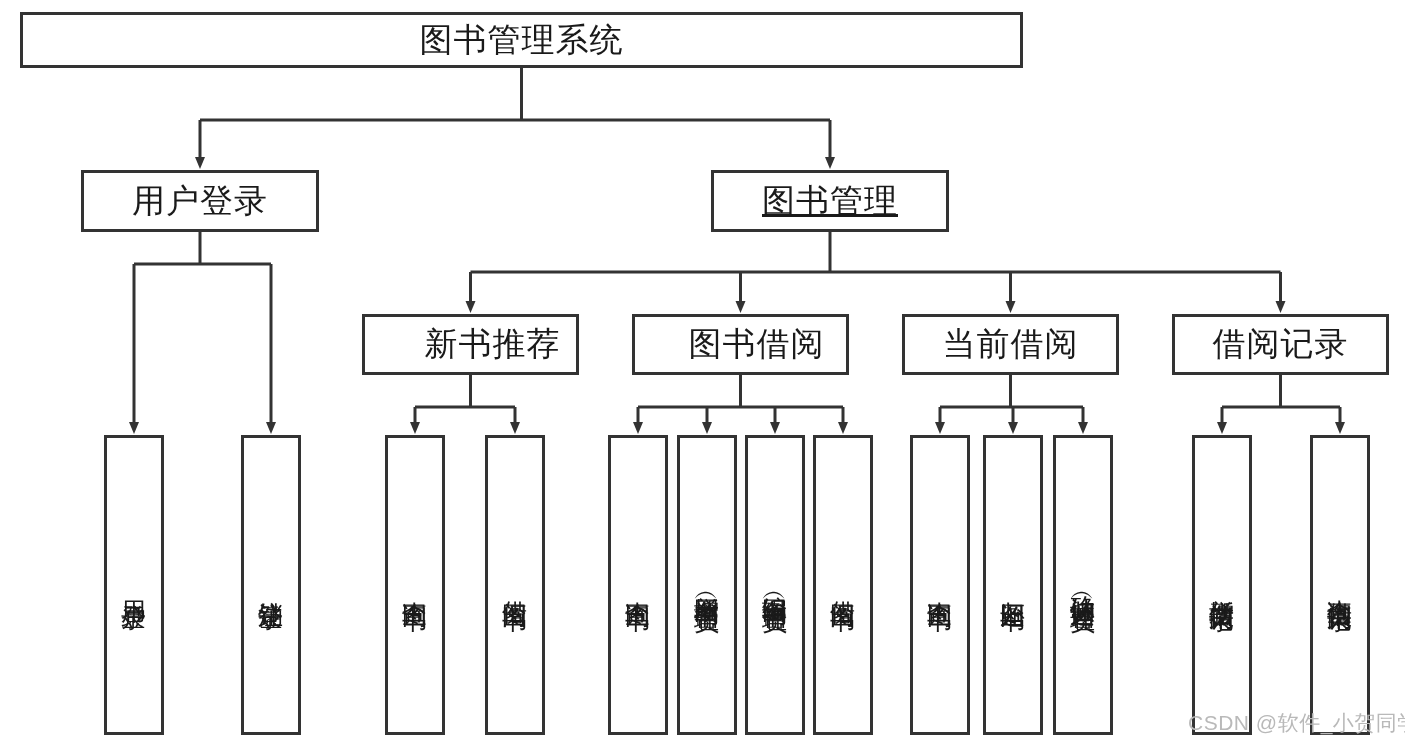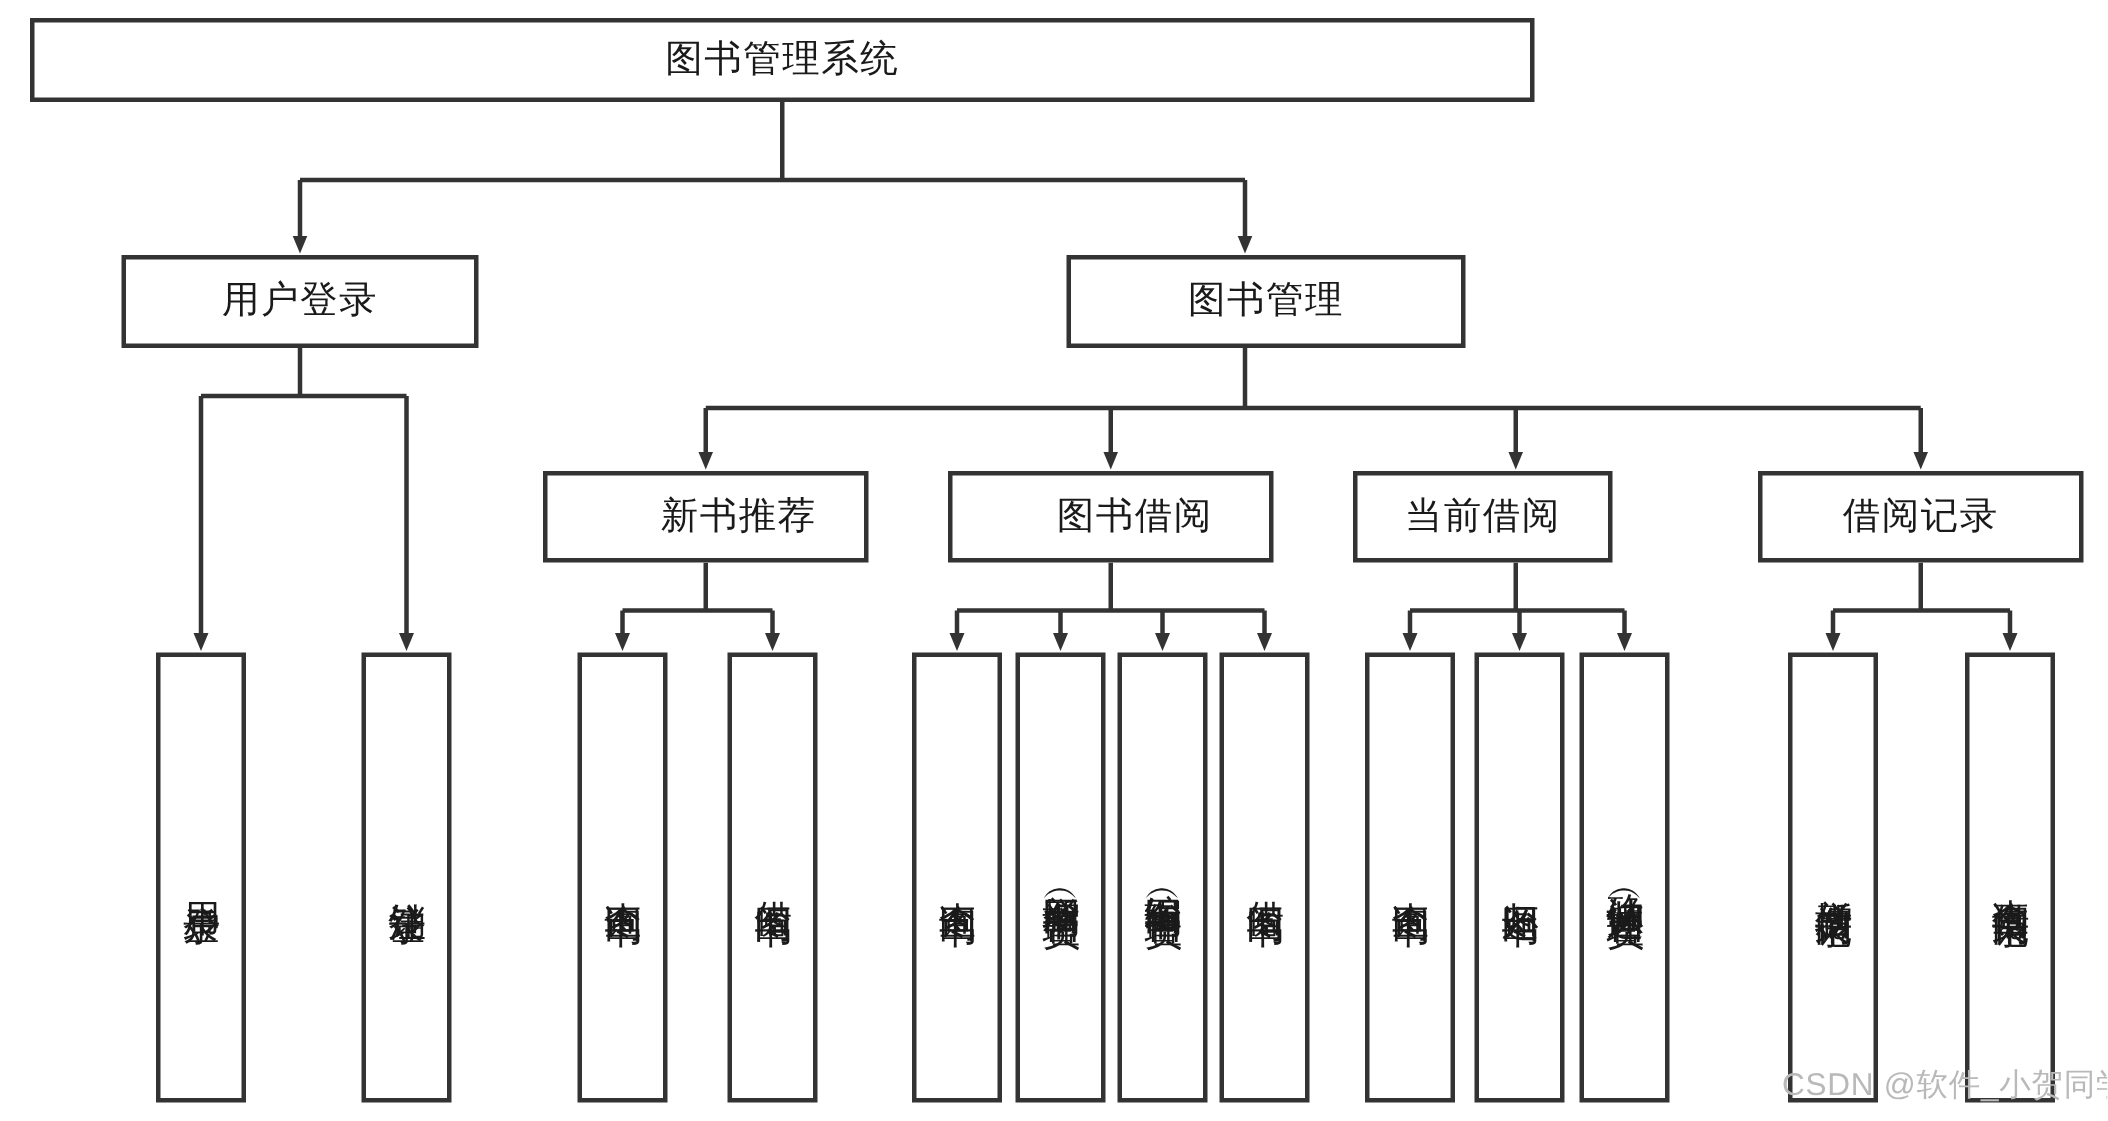--- a/index.html
+++ b/index.html
@@ -29,21 +29,21 @@
     position: absolute;
     box-sizing: border-box;
     border: 3px solid #333333;
     background: #ffffff;
     display: flex;
     align-items: center;
     justify-content: center;
     color: #1a1a1a;
   }
   .node.horizontal {
-    font-size: 25px;
+    font-size: 33px;
     letter-spacing: 1px;
     line-height: 1.1;
   }
   .node.vertical {
     writing-mode: vertical-rl;
     text-orientation: upright;
     font-size: 25px;
     line-height: 1.28;
     letter-spacing: 2px;
     padding: 6px 0;
@@ -112,30 +112,30 @@
       </g>
   </svg>
 
   <div id="node-layer">
       <div class="node horizontal" style="left: 20px; top: 12px; width: 1003px; height: 56px;">
         <span class="htext">图书管理系统</span>
       </div>
       <div class="node horizontal" style="left: 81px; top: 170px; width: 238px; height: 62px;">
         <span class="htext">用户登录</span>
       </div>
-      <div class="node horizontal" style="left: 711px; top: 170px; width: 266px; height: 62px;">
+      <div class="node horizontal" style="left: 711px; top: 170px; width: 238px; height: 62px; text-decoration: underline;">
         <span class="htext">图书管理</span>
       </div>
       <div class="node horizontal" style="left: 362px; top: 314px; width: 217px; height: 61px; padding-left: 44px;">
         <span class="htext">新书推荐</span>
       </div>
       <div class="node horizontal" style="left: 632px; top: 314px; width: 217px; height: 61px; padding-left: 32px;">
         <span class="htext">图书借阅</span>
       </div>
-      <div class="node horizontal" style="left: 902px; top: 314px; width: 173px; height: 61px;">
+      <div class="node horizontal" style="left: 902px; top: 314px; width: 217px; height: 61px;">
         <span class="htext">当前借阅</span>
       </div>
       <div class="node horizontal" style="left: 1172px; top: 314px; width: 217px; height: 61px;">
         <span class="htext">借阅记录</span>
       </div>
       <div class="node vertical" style="left: 104px; top: 435px; width: 60px; height: 300px;">
         <span class="vtext">用户登录</span>
       </div>
       <div class="node vertical" style="left: 241px; top: 435px; width: 60px; height: 300px;">
         <span class="vtext">注销登录</span>

